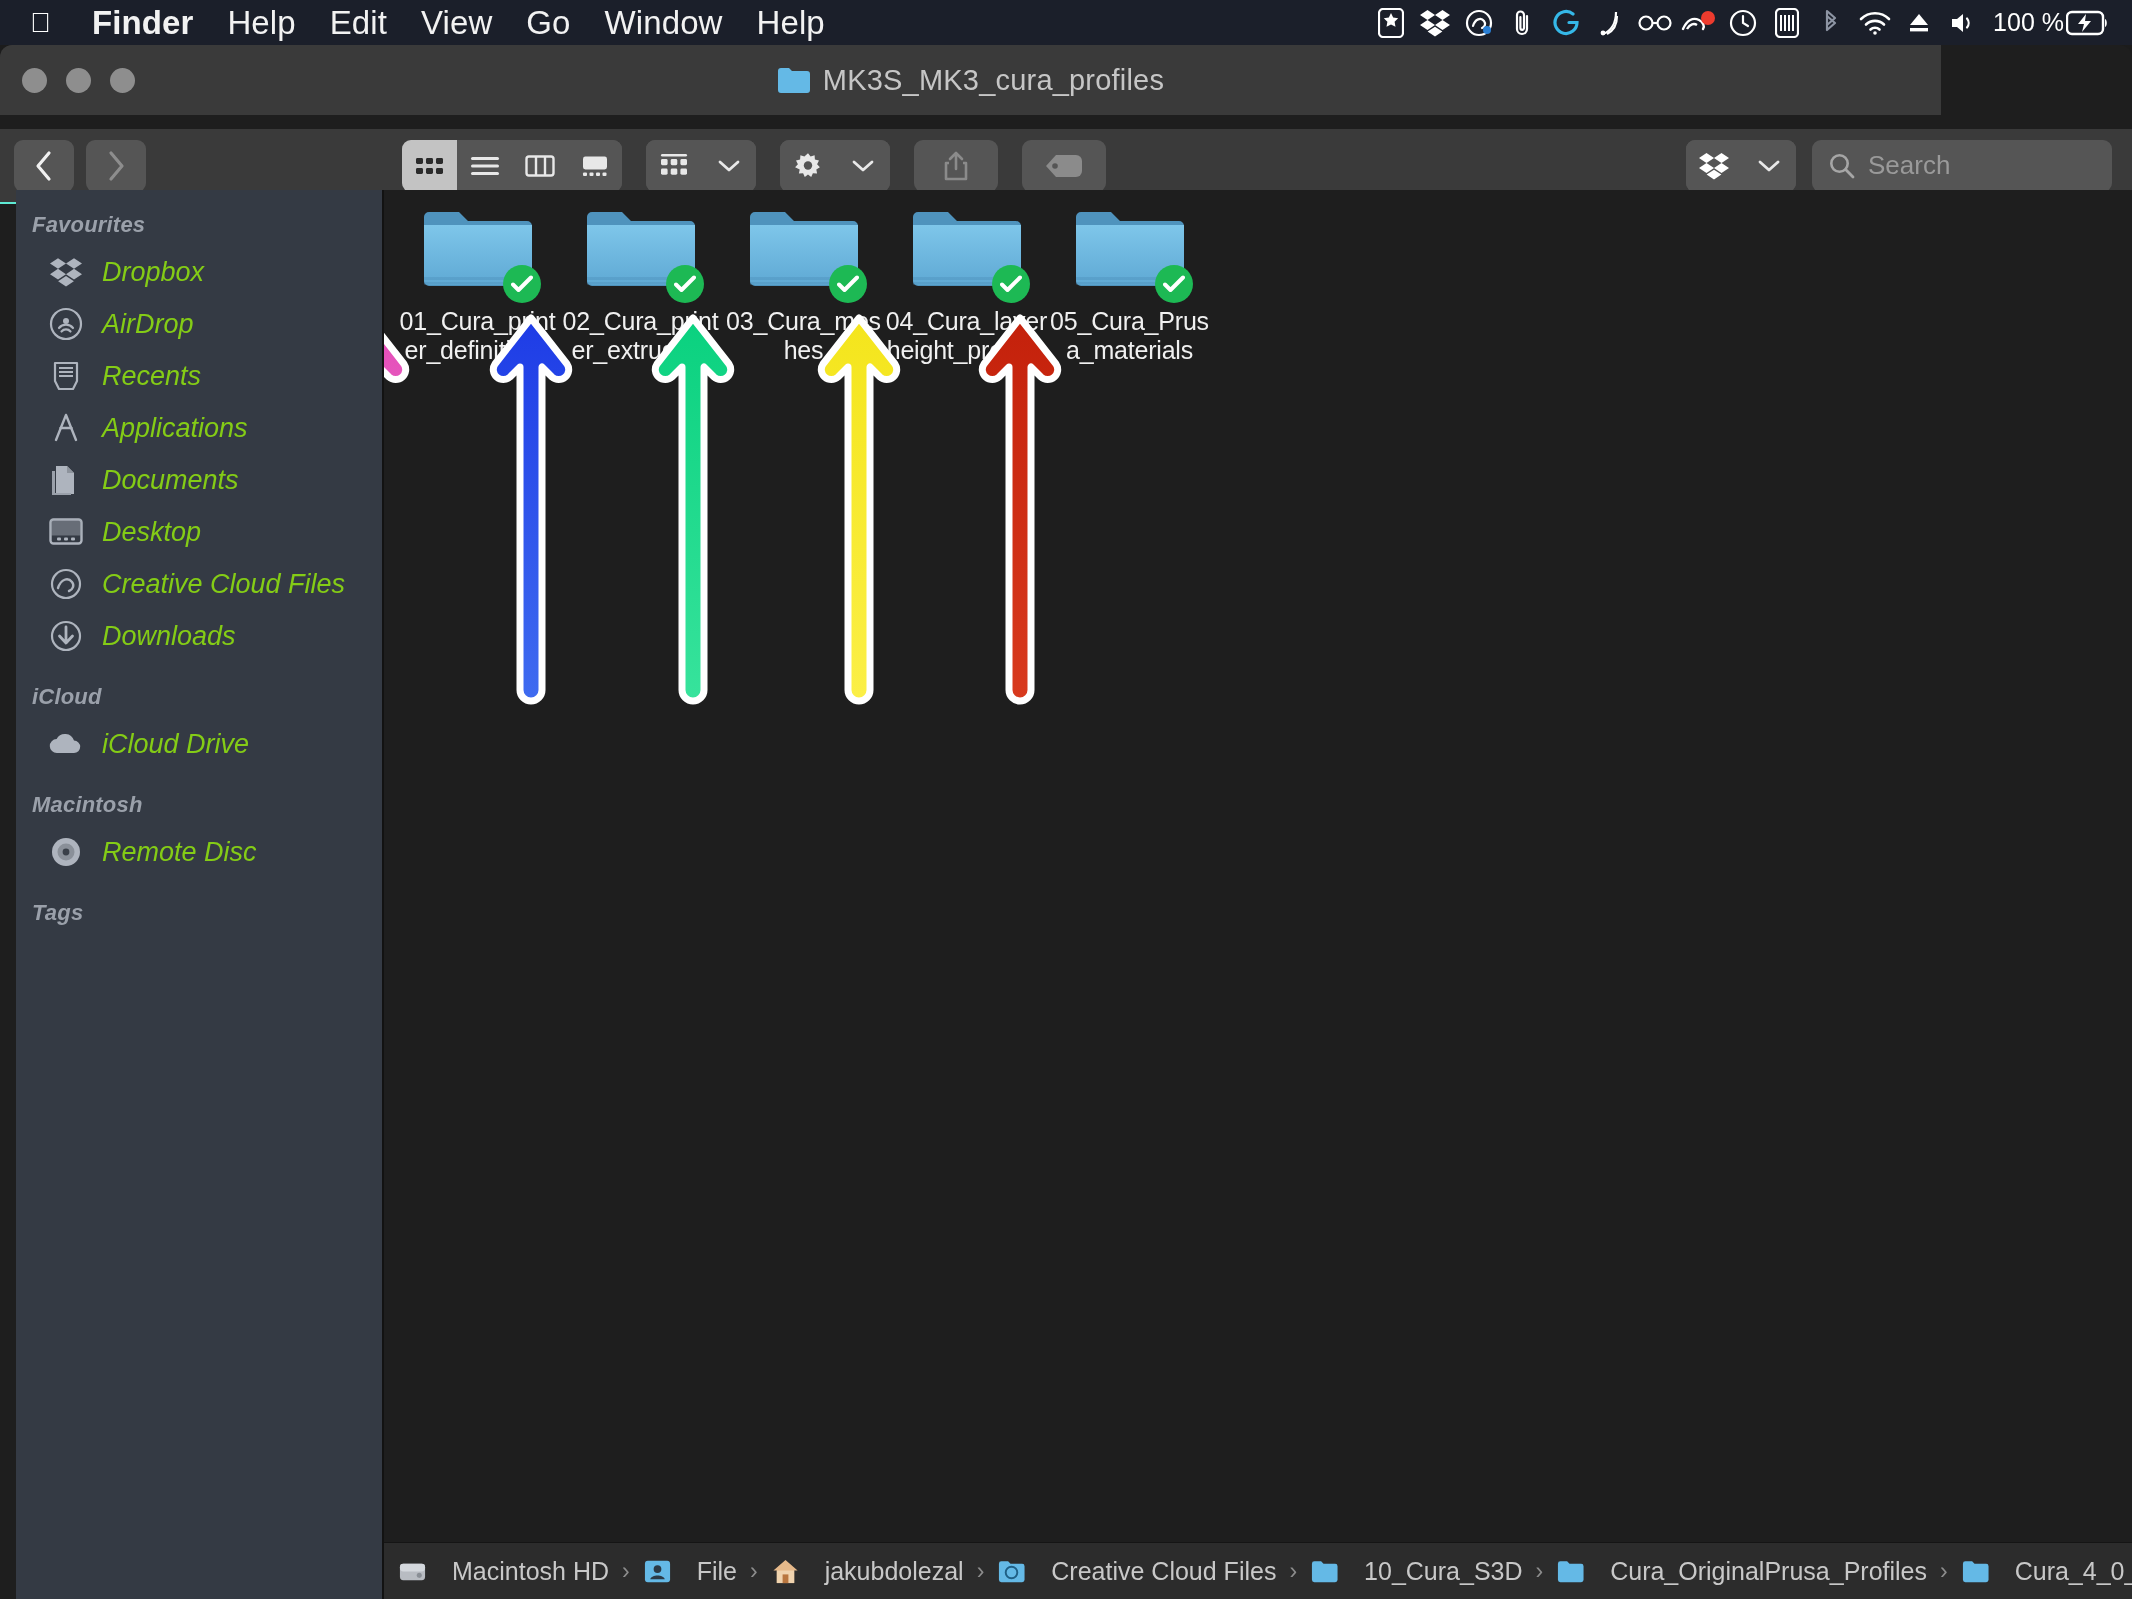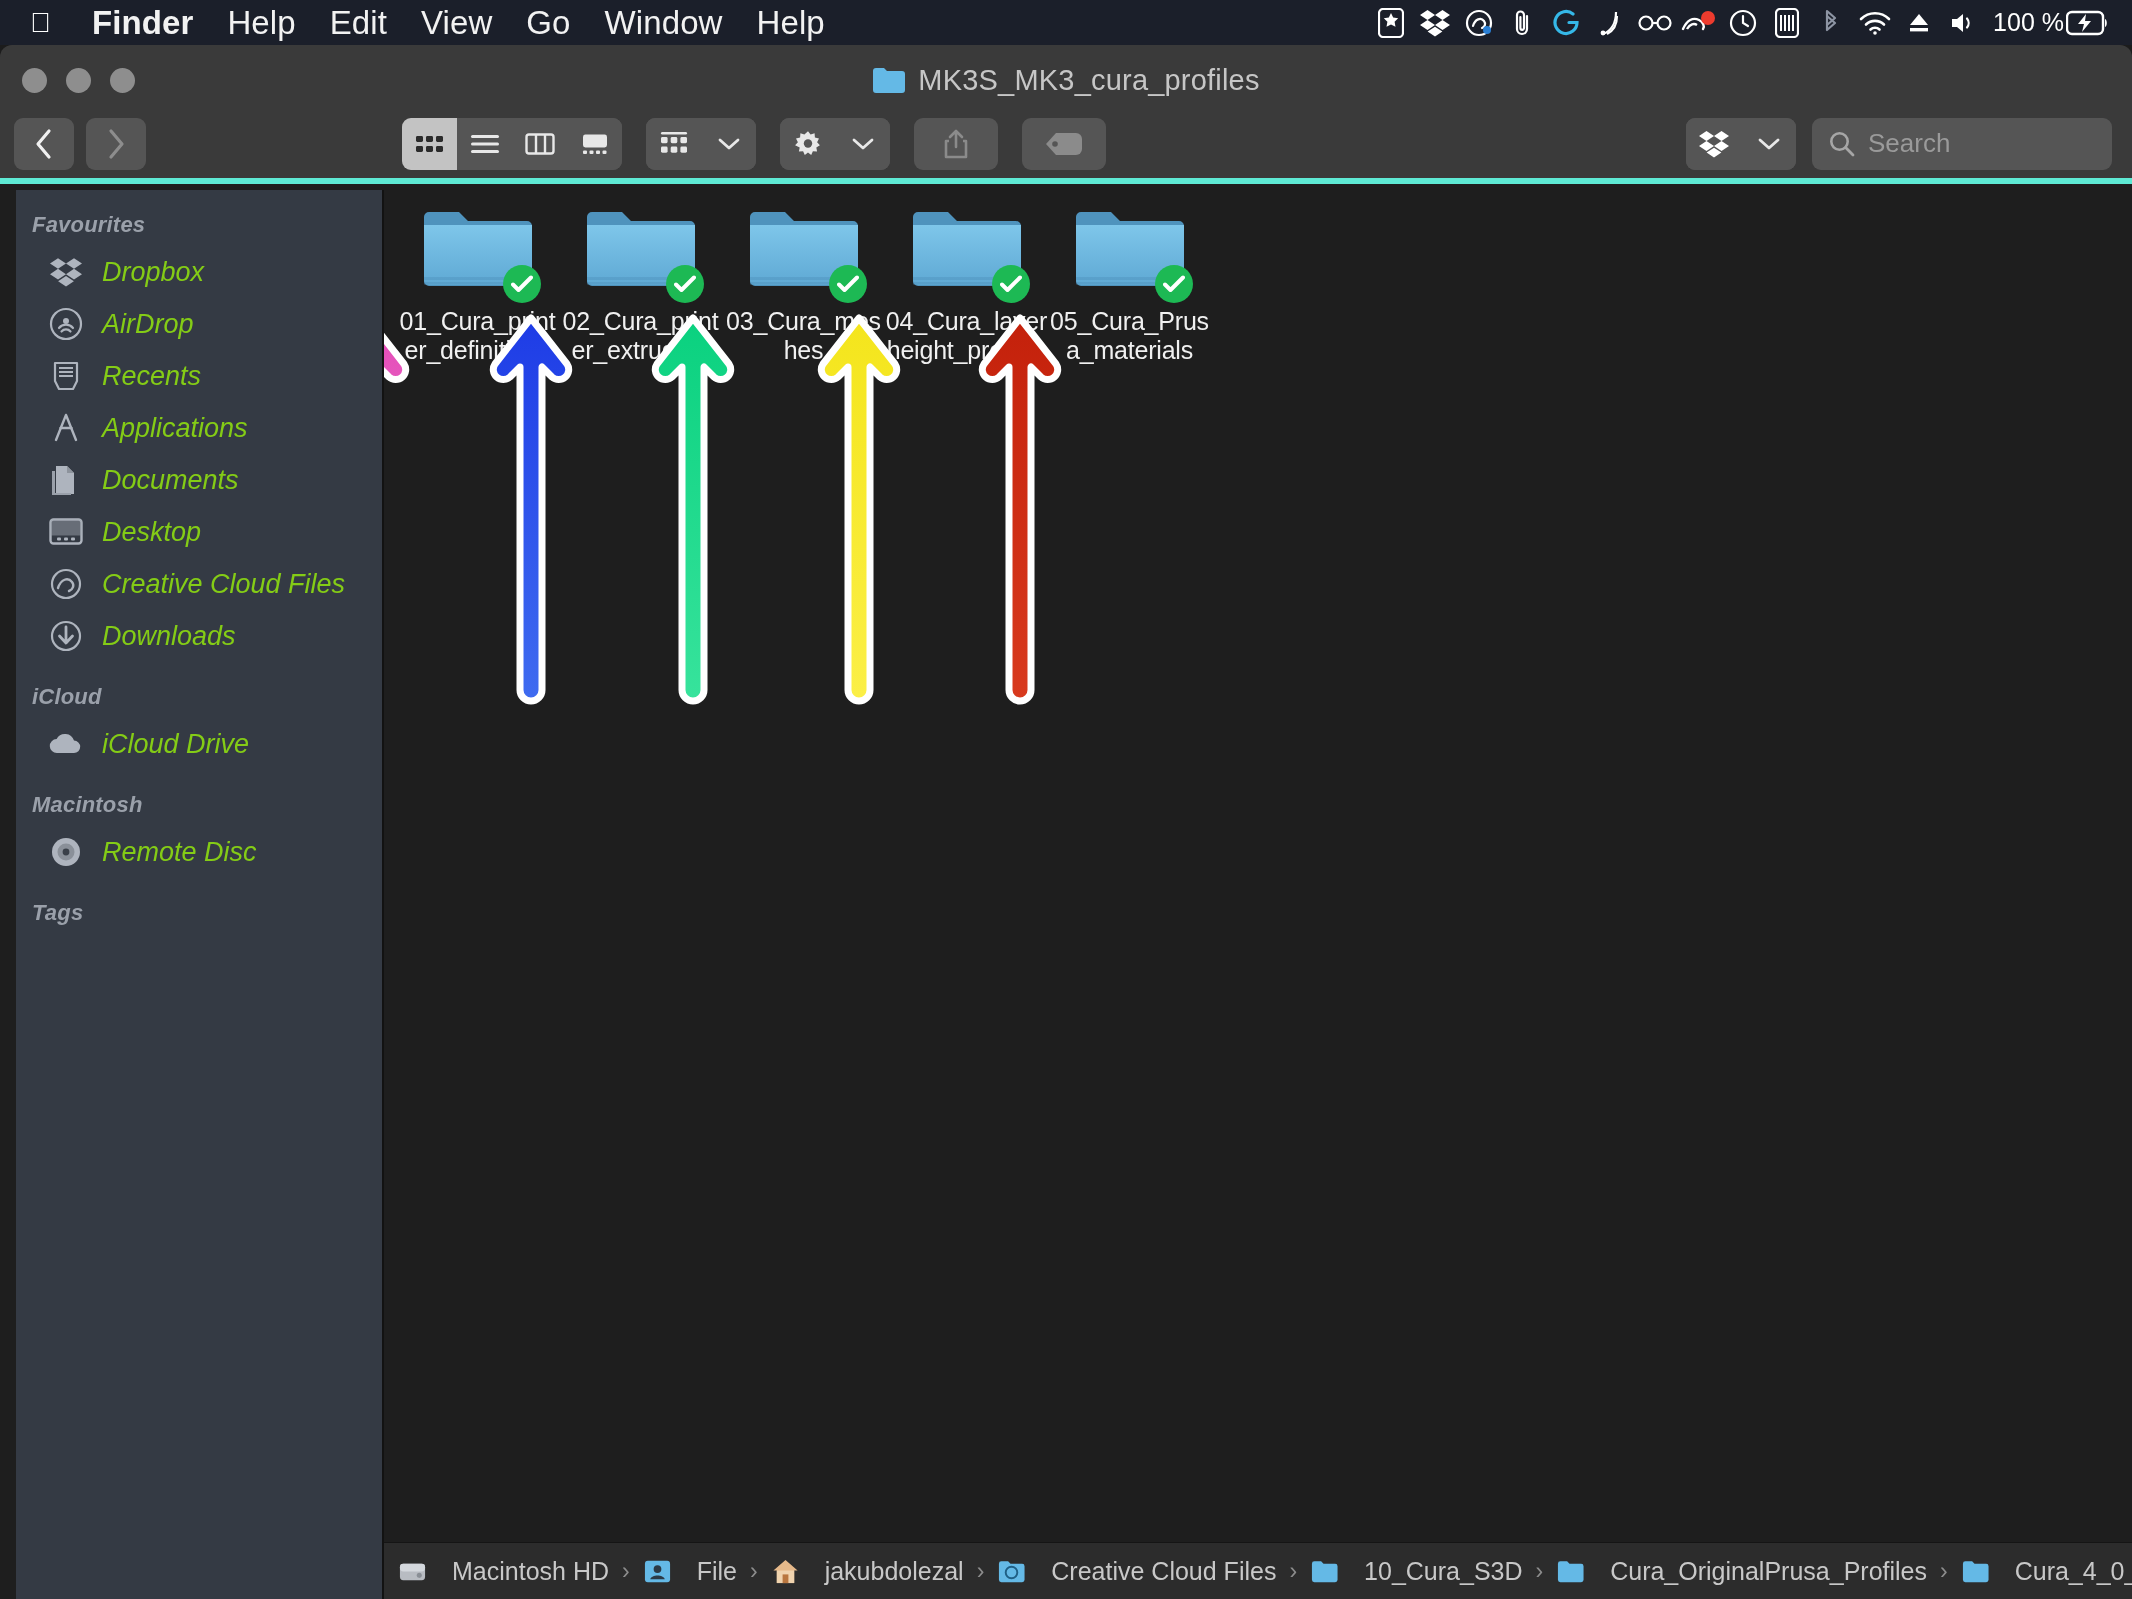--- a/index.html
+++ b/index.html
@@ -16,30 +16,30 @@
   #menu-right{ margin-left:auto; display:flex; align-items:center; padding-right:22px; gap:0; }
   .sicon{ width:44px; height:45px; display:flex; align-items:center; justify-content:center;
     color:#fff; }
   .sicon svg{ display:block; }
   #battery-pct{ font-size:25px; color:#fff; margin-left:8px; margin-right:2px; white-space:nowrap;}
 
   
   #window{ position:absolute; left:0; top:45px; width:2132px; height:1554px; background:#1e1e1e;
     border-top-left-radius:12px; border-top-right-radius:12px; overflow:hidden; }
 
-  #titlebar{ position:absolute; left:0; top:0; width:2132px; height:70px;
+  #titlebar{ position:absolute; left:0; top:0; width:1941px; height:70px;
     background:#3a3a3a; display:flex; align-items:center; }
   #lights{ display:flex; gap:19px; margin-left:22px; }
   .light{ width:25px; height:25px; border-radius:50%; background:#8e8e8e; }
   #title{ position:absolute; left:0; right:0; top:0; height:70px; display:flex;
     align-items:center; justify-content:center; gap:12px; pointer-events:none;}
   #title .tt{ font-size:29px; color:#c6c6c6; font-weight:400; letter-spacing:.2px;}
 
-  #toolbar{ position:absolute; left:0; top:64px; width:2132px; height:75px;
-    background:#3a3a3a; display:flex; align-items:center; border-bottom:6px solid #5eead4;}
+  #toolbar{ position:absolute; left:0; top:84px; width:2132px; height:75px;
+    background:#3a3a3a; display:flex; align-items:center; border-bottom:2px solid #5eead4;}
   .tb-group{ display:flex; background:#555555; border-radius:9px; overflow:hidden; height:52px; }
   .tb-btn{ width:55px; height:52px; display:flex; align-items:center; justify-content:center;
     background:#555555; color:#e8e8e8; }
   .tb-btn.sel{ background:#c3c3c3; color:#2b2b2b; }
   .tb-btn.dim{ color:#8b8b8b; }
   .tb-wide{ width:84px; }
   .tb-pad{ margin-left:24px; }
   .nav-btn{ width:60px; height:52px; background:#555; border-radius:9px; display:flex;
     align-items:center; justify-content:center; color:#f0f0f0; }
   .nav-btn.dim{ color:#8d8d8d; }

